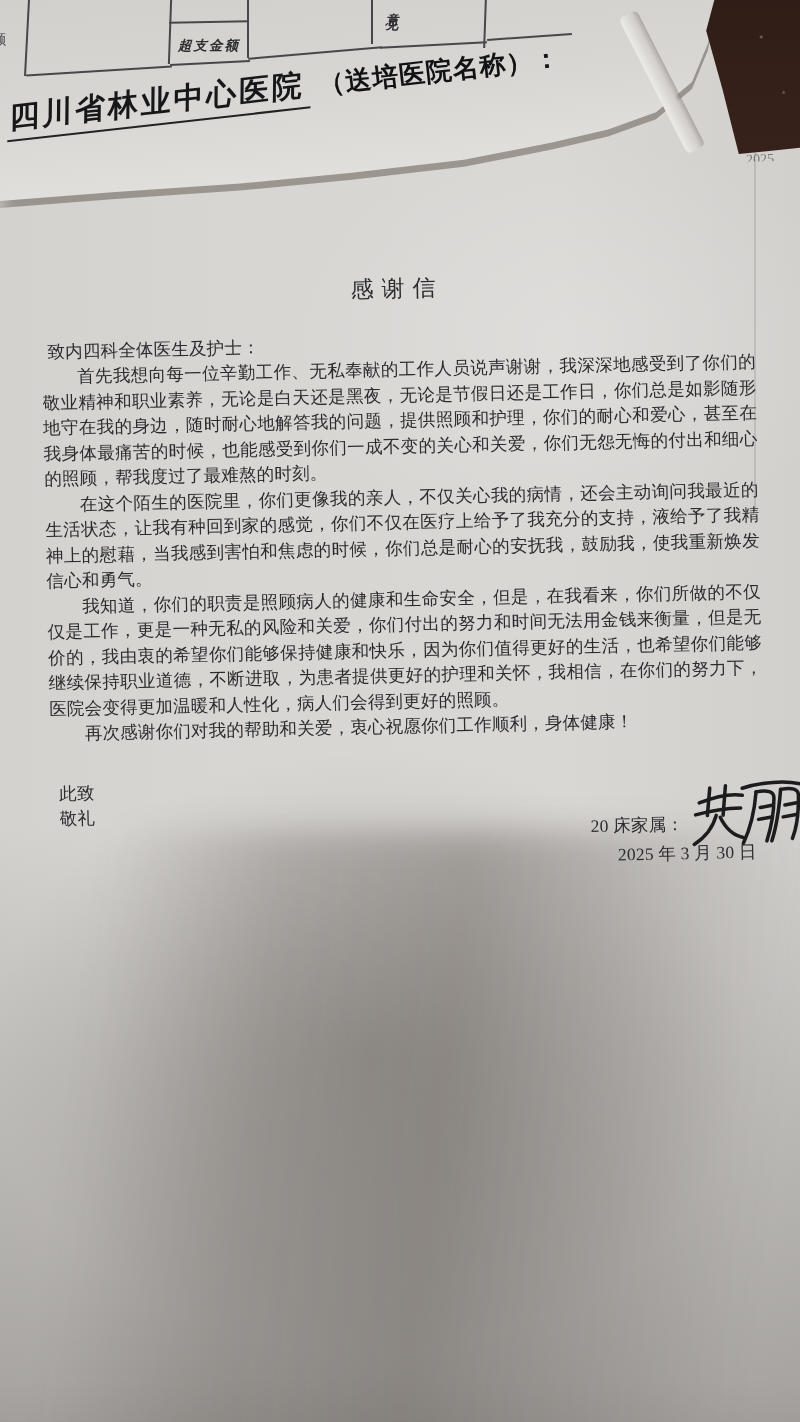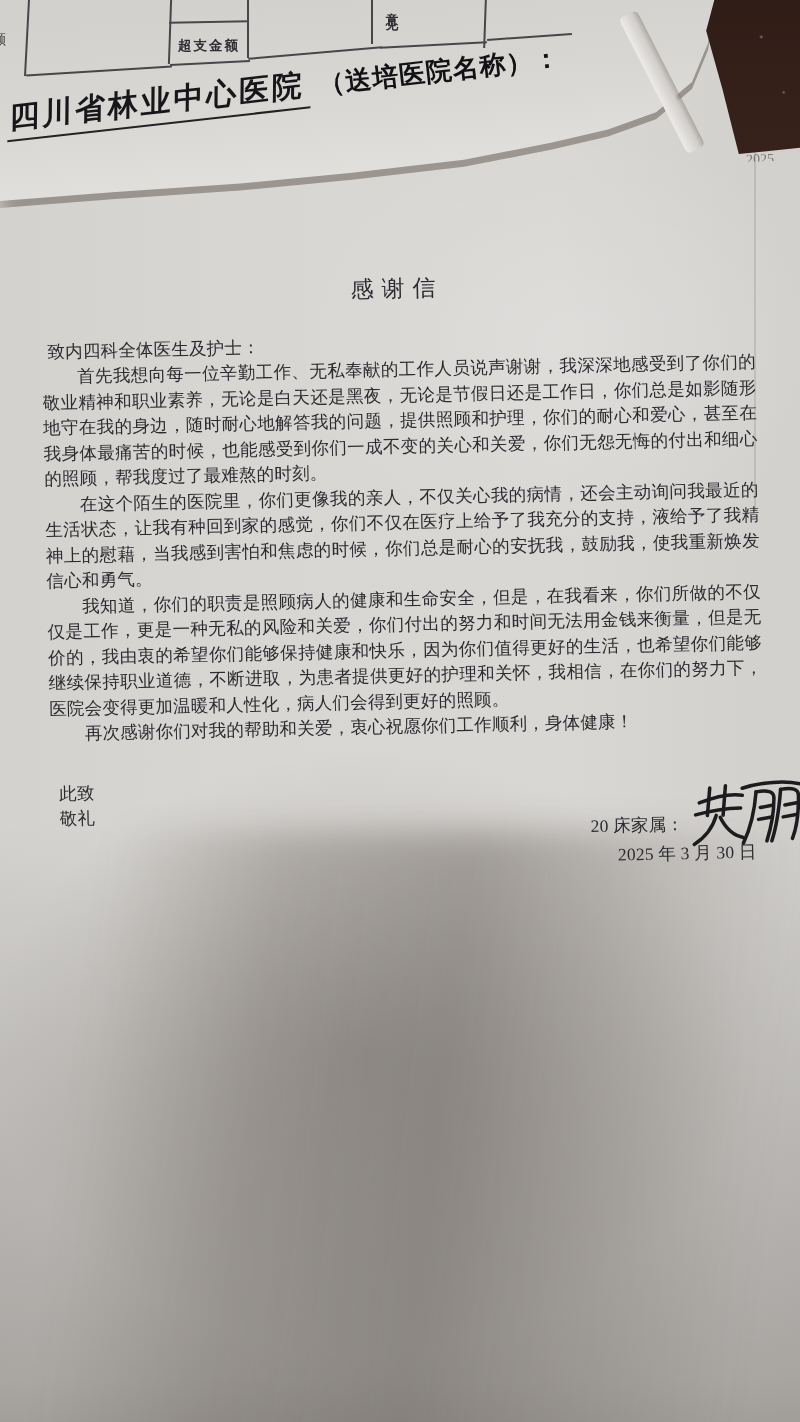--- a/index.html
+++ b/index.html
@@ -23,21 +23,21 @@
   .fold-edge{position:absolute;left:652px;top:6px;width:20px;height:152px;
     background:linear-gradient(90deg,#edebe8,#d0cdca 70%,rgba(120,112,104,.45));
     transform:rotate(-27deg);border-radius:5px;}
   
   .form-shadow{position:absolute;left:0;top:7px;width:800px;height:216px;background:rgba(82,72,63,0.45);filter:blur(9px);
     clip-path:polygon(0 0,89.5% 0,88.5% 20%,86.5% 38%,82% 52%,76% 60%,69% 66%,58% 74%,44% 80%,30% 85%,14% 89%,0 93%);}
   .form-sheet{position:absolute;left:0;top:0;width:800px;height:216px;
     background:linear-gradient(175deg,#d2d0cd 0%,#d8d6d3 40%,#e3e1de 78%,#cfccc8 100%);
     clip-path:polygon(0 0,89.5% 0,88.5% 20%,86.5% 38%,82% 52%,76% 60%,69% 66%,58% 74%,44% 80%,30% 85%,14% 89%,0 93%);}
   .tl{position:absolute;background:#47474b;}
-  .cell-label{position:absolute;color:#2e2e32;font-weight:600;}
+  .cell-label{position:absolute;color:#2e2e32;font-weight:600;font-style:italic;}
   .lbl-over{left:178px;top:37px;font-size:13.5px;letter-spacing:2px;}
   .lbl-opinion{left:383px;top:3px;font-size:12.5px;writing-mode:vertical-rl;letter-spacing:5px;}
   .edge-frag{position:absolute;left:0;top:30px;width:7px;height:34px;overflow:hidden;}
   .edge-frag span{display:inline-block;transform:translateX(-8px);font-size:14px;color:#333;}
   .hospital-line{position:absolute;left:10px;top:98px;display:flex;align-items:baseline;gap:8px;
     transform:rotate(-6.4deg);transform-origin:left bottom;white-space:nowrap;}
   .hand-name{font-family:"DejaVu Sans",sans-serif;font-size:30px;font-weight:600;color:#17171a;
     letter-spacing:3px;transform:skewX(-7deg);border-bottom:2.5px solid #222;padding:0 6px 1px 2px;}
   .printed-suffix{font-size:26px;font-weight:700;color:#121215;letter-spacing:1px;}
   .corner-frag{position:absolute;left:746px;top:151px;width:54px;height:10px;overflow:hidden;

